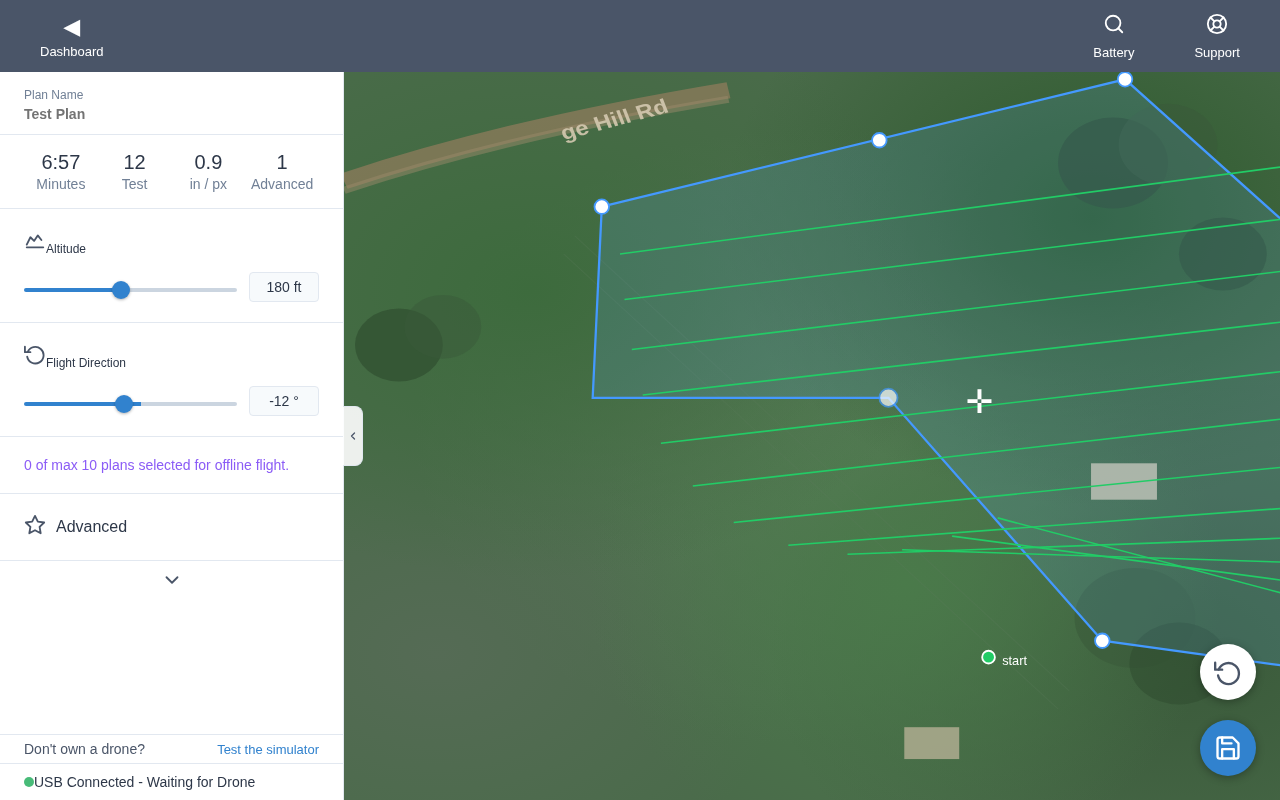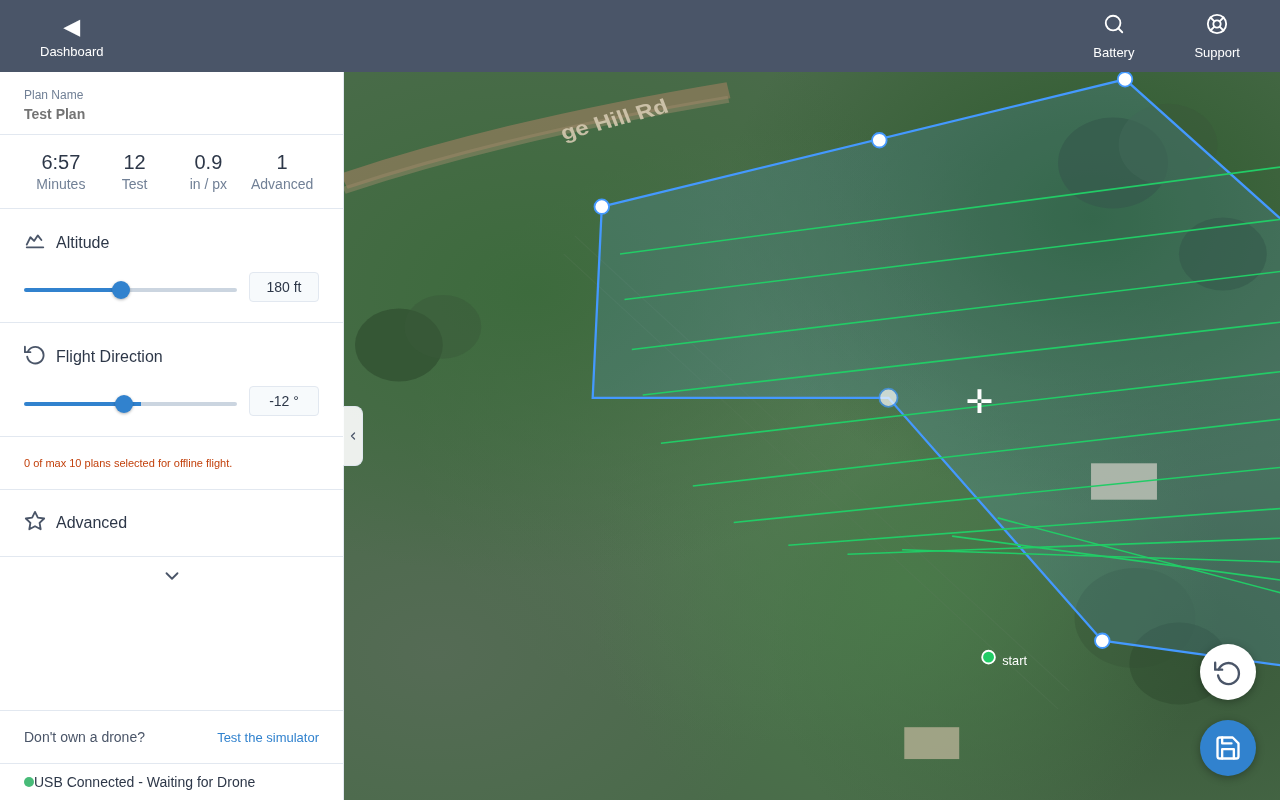--- a/index.html
+++ b/index.html
@@ -78,23 +78,22 @@
       color: #718096;
       margin-top: 2px;
     }
 
     .settings-section {
       padding: 20px 24px;
       border-bottom: 1px solid #e2e8f0;
     }
     .section-title {
       display: flex;
-      align-items: center;
-      gap: 10px;
-      font-size: 16px;
+      align-items: flex-end;
+      font-size: 12px;
       color: #2d3748;
       margin-bottom: 16px;
     }
     .section-icon { font-size: 20px; color: #4a5568; }
 
     .slider-row {
       display: flex;
       align-items: center;
       gap: 12px;
     }
@@ -143,22 +142,22 @@
       margin-bottom: 8px;
     }
     .offline-title {
       display: flex;
       align-items: center;
       gap: 10px;
       font-size: 16px;
       color: #2d3748;
     }
     .offline-subtitle {
-      font-size: 11px;
-      color: #c2410c;
+      font-size: 14px;
+      color: #8b5cf6;
     }
 
     
     .toggle {
       width: 44px;
       height: 24px;
       background: #cbd5e0;
       border-radius: 12px;
       position: relative;
       cursor: pointer;
@@ -192,21 +191,21 @@
     .expand-btn {
       display: flex;
       justify-content: center;
       padding: 8px;
       cursor: pointer;
       color: #4a5568;
       font-size: 20px;
     }
 
     .bottom-bar {
-      padding: 18px 24px;
+      padding: 6px 24px;
       display: flex;
       align-items: center;
       justify-content: space-between;
       border-top: 1px solid #e2e8f0;
       margin-top: auto;
     }
     .dont-own { font-size: 14px; color: #4a5568; }
     .test-simulator { font-size: 13px; color: #3182ce; cursor: pointer; text-decoration: none; }
 
     .status-bar {

